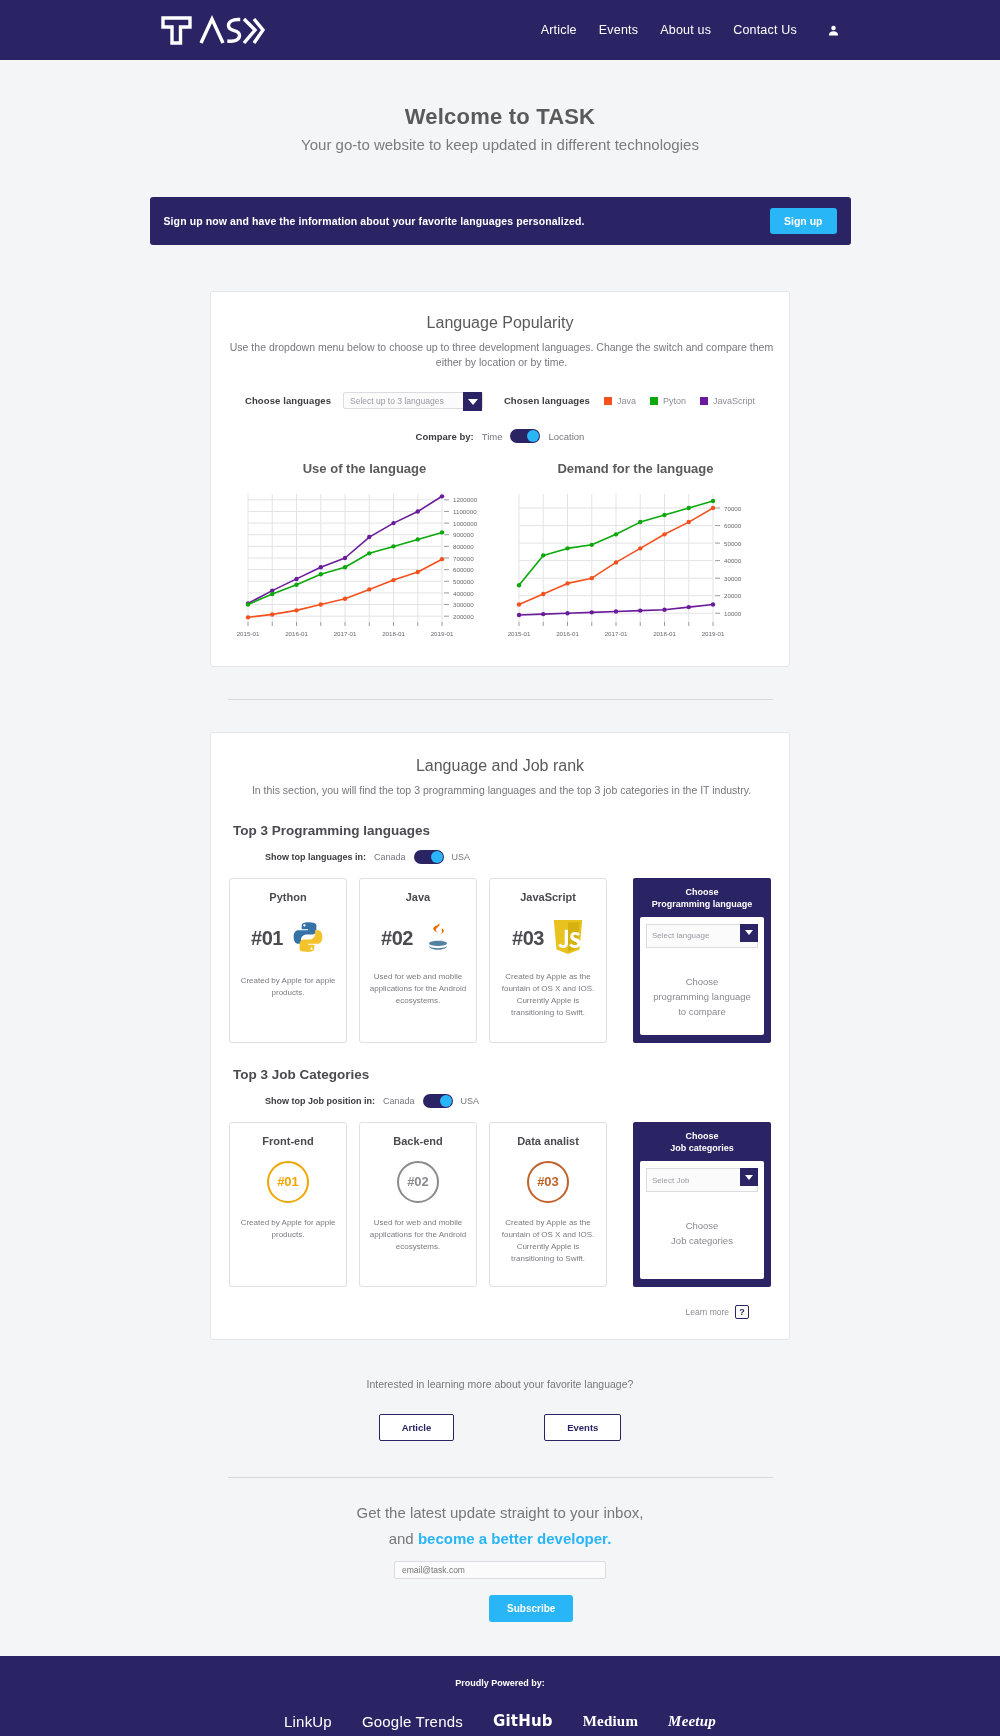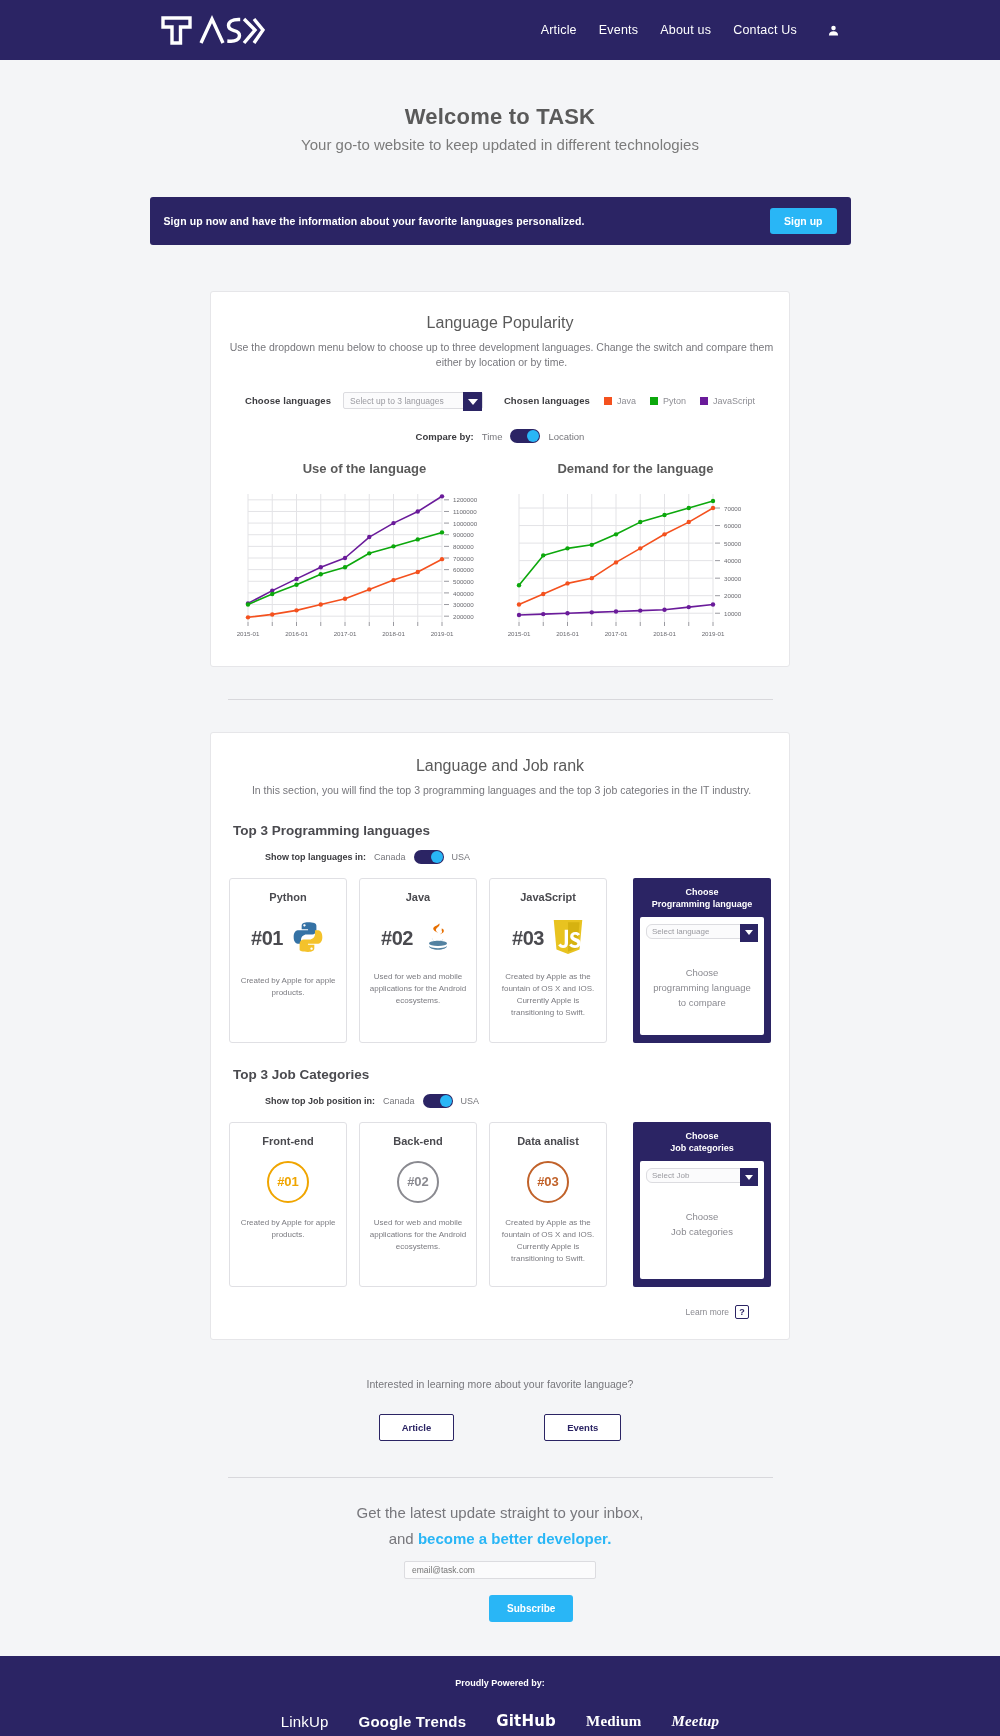--- a/index.html
+++ b/index.html
@@ -290,23 +290,23 @@
   }
   .chooser .ch-inner {
     margin-top: 7px;
     background: #ffffff;
     border-radius: 2px;
     padding: 7px 6px 10px;
     min-height: 118px;
   }
   .ch-select {
     width: 100%;
-    height: 15px;
+    height: 24px;
     border: 1px solid #dcdce0;
-    border-radius: 6px;
+    border-radius: 0;
     background: #fbfbfc;
     position: relative;
     display: flex;
     align-items: center;
     text-align: right;
   }
   .ch-select span {
     font-size: 8px;
     color: #9a9aa0;
     padding-left: 5px;
@@ -395,21 +395,21 @@
   }
   .newsletter { text-align: center; margin-top: 22px; padding-bottom: 34px; }
   .newsletter p {
     font-size: 15px;
     color: #77777c;
     line-height: 1.7;
   }
   .newsletter .hl { color: #29b6f6; font-weight: bold; margin-top: 8px; }
   .email-input {
     margin-top: 10px;
-    width: 192px;
+    width: 212px;
     height: 18px;
     border: 1px solid #dcdce0;
     border-radius: 2px;
     background: #fbfbfc;
     font-size: 8.5px;
     color: #9a9aa0;
     padding-left: 7px;
     font-family: "Liberation Sans", sans-serif;
     outline: none;
   }
@@ -445,21 +445,21 @@
     align-items: center;
     gap: 30px;
     margin-top: 24px;
   }
   .brands .b {
     color: #ffffff;
     font-size: 15px;
     letter-spacing: .2px;
   }
   .b-linkup { font-family: "Liberation Sans", sans-serif; }
-  .b-gt { font-family: "Liberation Sans", sans-serif; font-weight: 700; }
+  .b-gt { font-family: "Liberation Sans", sans-serif; font-weight: 400; }
   .b-github { font-family: "DejaVu Sans", sans-serif; font-weight: bold; }
   .b-medium { font-family: "Liberation Serif", serif; font-weight: bold; font-size: 17px; }
   .b-meetup { font-family: "Liberation Serif", serif; font-style: italic; font-weight: bold; }
 </style>
 </head>
 <body>
 
 <div class="navbar">
   <div class="logo">
     <svg width="105" height="32" viewBox="0 0 105 32" aria-hidden="true">

